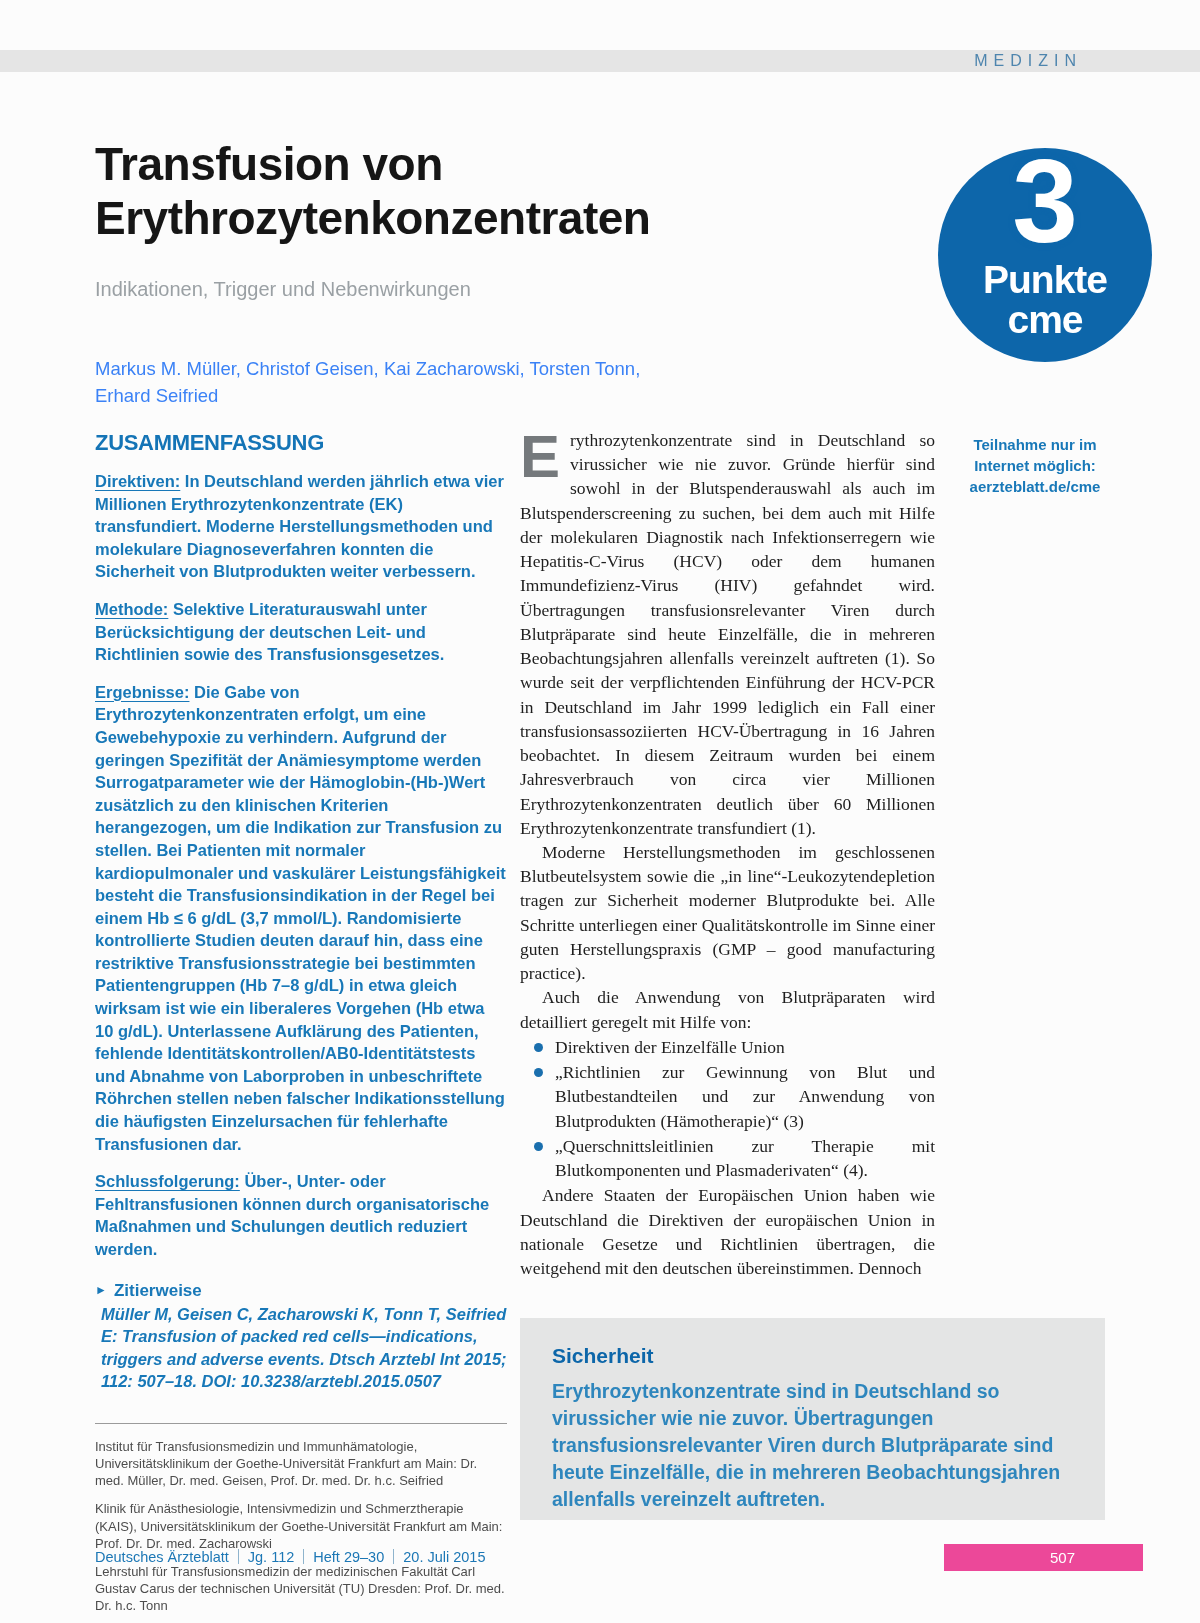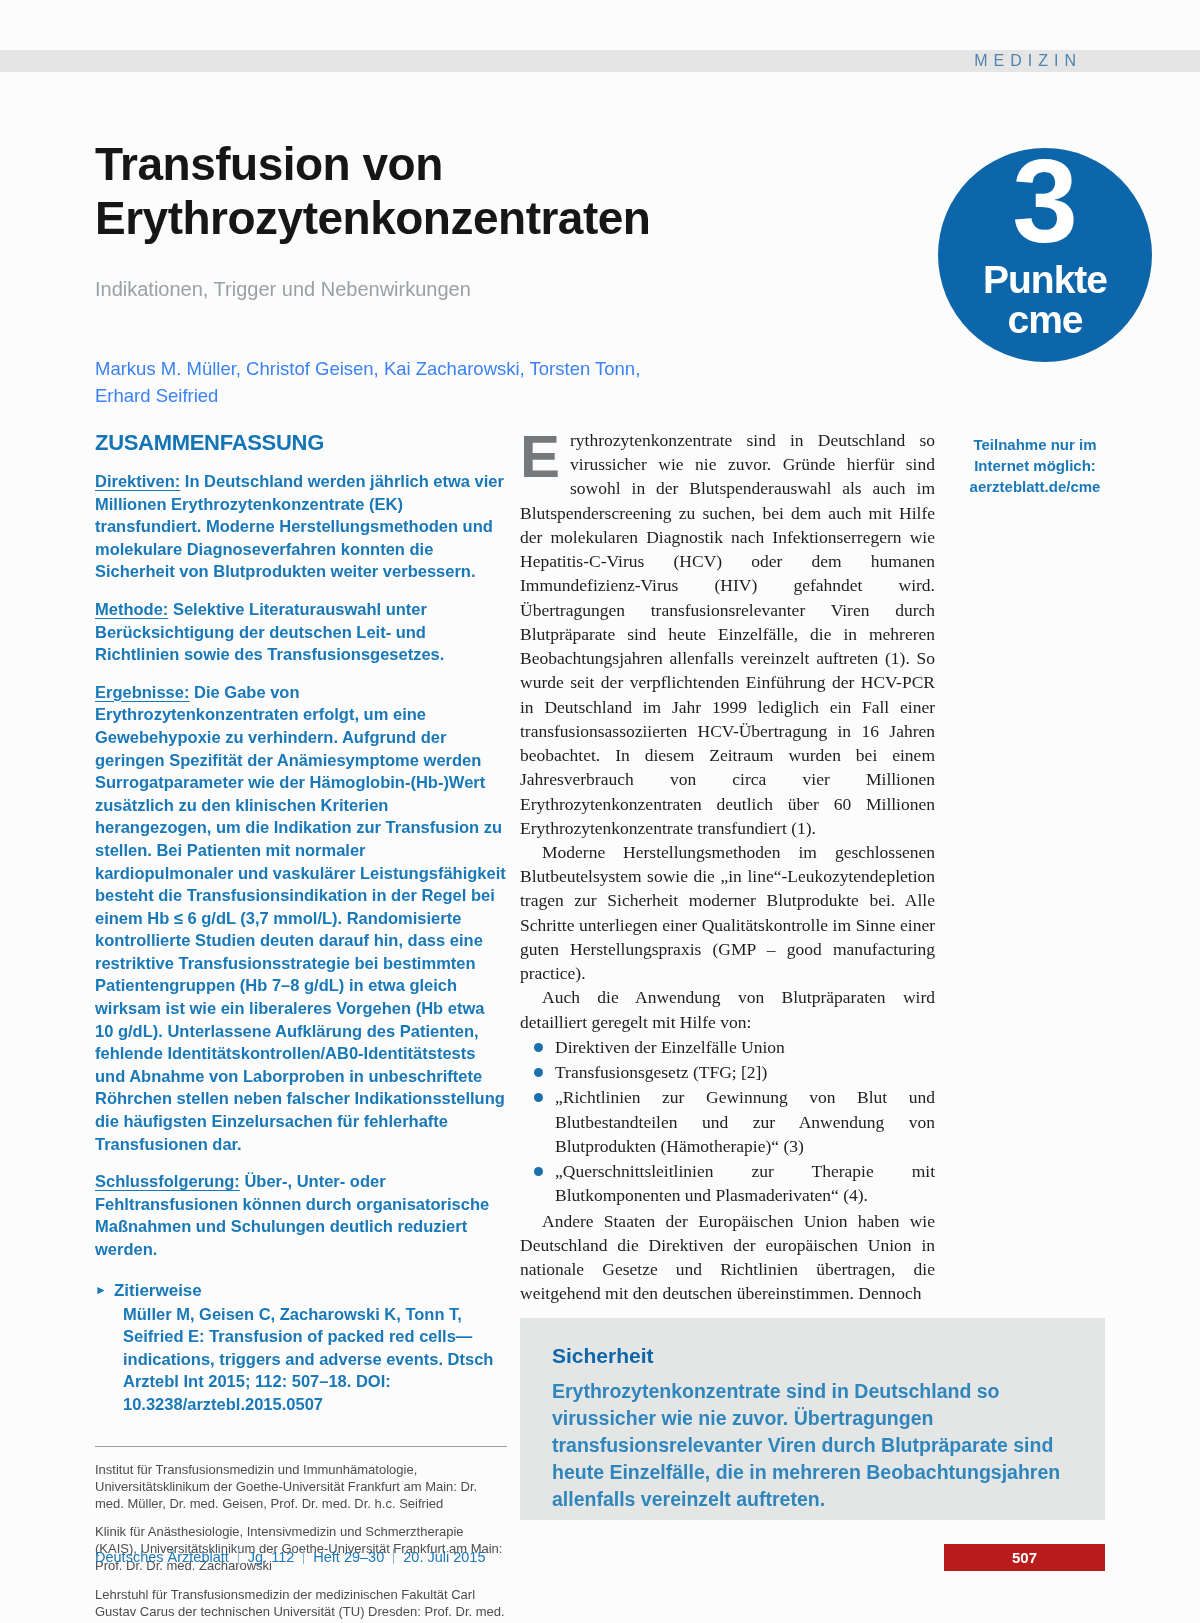--- a/index.html
+++ b/index.html
@@ -65,21 +65,21 @@
     font-size:16.5px;line-height:1.37;font-weight:700;margin:0 0 15px 0;
     color:#1878b8;
   }
   .abstract-p .lbl{
     text-decoration:underline;text-underline-offset:3px;
   }
   .cite-block{margin-top:20px;}
   .cite-head{font-size:17px;font-weight:700;margin-bottom:2px;}
   .cite-arrow{font-size:12px;margin-right:7px;position:relative;top:-2px;}
   .cite-text{
-    margin-left:28px;font-size:16.5px;line-height:1.37;font-weight:700;
+    margin-left:6px;font-size:16.5px;line-height:1.37;font-weight:700;font-style:italic;
   }
   .foot-rule{
     border:none;border-top:1px solid #9b9b9b;margin:30px 0 14px 0;
   }
   .footnote{
     font-size:13px;line-height:1.32;color:#4d4d4d;font-weight:400;
     margin:0 0 11px 0;
   }
   
   .main-col{
@@ -125,22 +125,22 @@
   .footer-left{
     position:absolute;left:95px;top:1549px;
     font-size:14.5px;color:#1c77b5;font-weight:400;
   }
   .footer-left .sep{
     display:inline-block;width:1px;height:15px;background:#8fb4cd;
     margin:0 9px;vertical-align:-2px;
   }
   .page-number-box{
     position:absolute;left:944px;top:1544px;width:161px;height:27px;
-    background:#b91c1c;color:#ffffff;font-size:15px;font-weight:700;
-    display:flex;align-items:center;justify-content:center;
+    background:#ec4899;color:#ffffff;font-size:15px;font-weight:400;
+    display:flex;align-items:center;justify-content:center;padding-left:38px;
   }
 </style>
 </head>
 <body>
 
 <div class="page">
 
   <div class="kicker-bar">
     <span class="kicker-label">MEDIZIN</span>
   </div>
@@ -187,24 +187,20 @@
     <p><span class="dropcap">E</span><span>rythrozytenkonzentrate sind in Deutschland so virussicher wie nie zuvor. Gründe hierfür sind sowohl in der Blutspenderauswahl als auch im Blutspenderscreening zu suchen, bei dem auch mit Hilfe der molekularen Diagnostik nach Infektionserregern wie Hepatitis-C-Virus (HCV) oder dem humanen Immundefizienz-Virus (HIV) gefahndet wird. Übertragungen transfusionsrelevanter Viren durch Blutpräparate sind heute Einzelfälle, die in mehreren Beobachtungsjahren allenfalls vereinzelt auftreten (1). So wurde seit der verpflichtenden Einführung der HCV-PCR in Deutschland im Jahr 1999 lediglich ein Fall einer transfusionsassoziierten HCV-Übertragung in 16 Jahren beobachtet. In diesem Zeitraum wurden bei einem Jahresverbrauch von circa vier Millionen Erythrozytenkonzentraten deutlich über 60 Millionen Erythrozytenkonzentrate transfundiert (1).</span></p>
     <p class="ind">Moderne Herstellungsmethoden im geschlossenen Blutbeutelsystem sowie die „in line“-Leukozytendepletion tragen zur Sicherheit moderner Blutprodukte bei. Alle Schritte unterliegen einer Qualitätskontrolle im Sinne einer guten Herstellungspraxis (GMP – good manufacturing practice).</p>
     <p class="ind">Auch die Anwendung von Blutpräparaten wird detailliert geregelt mit Hilfe von:</p>
 
     <div class="blt">
         <span class="dot"></span>
         <span class="btxt">Direktiven der Einzelfälle Union</span>
       </div>
     <div class="blt">
         <span class="dot"></span>
-        <span class="btxt">Transfusionsgesetz (TFG; [2])</span>
-      </div>
-    <div class="blt">
-        <span class="dot"></span>
         <span class="btxt">„Richtlinien zur Gewinnung von Blut und Blutbestandteilen und zur Anwendung von Blutprodukten (Hämotherapie)“ (3)</span>
       </div>
     <div class="blt">
         <span class="dot"></span>
         <span class="btxt">„Querschnittsleitlinien zur Therapie mit Blutkomponenten und Plasmaderivaten“ (4).</span>
       </div>
 
     <p class="ind">Andere Staaten der Europäischen Union haben wie Deutschland die Direktiven der europäischen Union in nationale Gesetze und Richtlinien übertragen, die weitgehend mit den deutschen übereinstimmen. Dennoch</p>
   </div>
 

